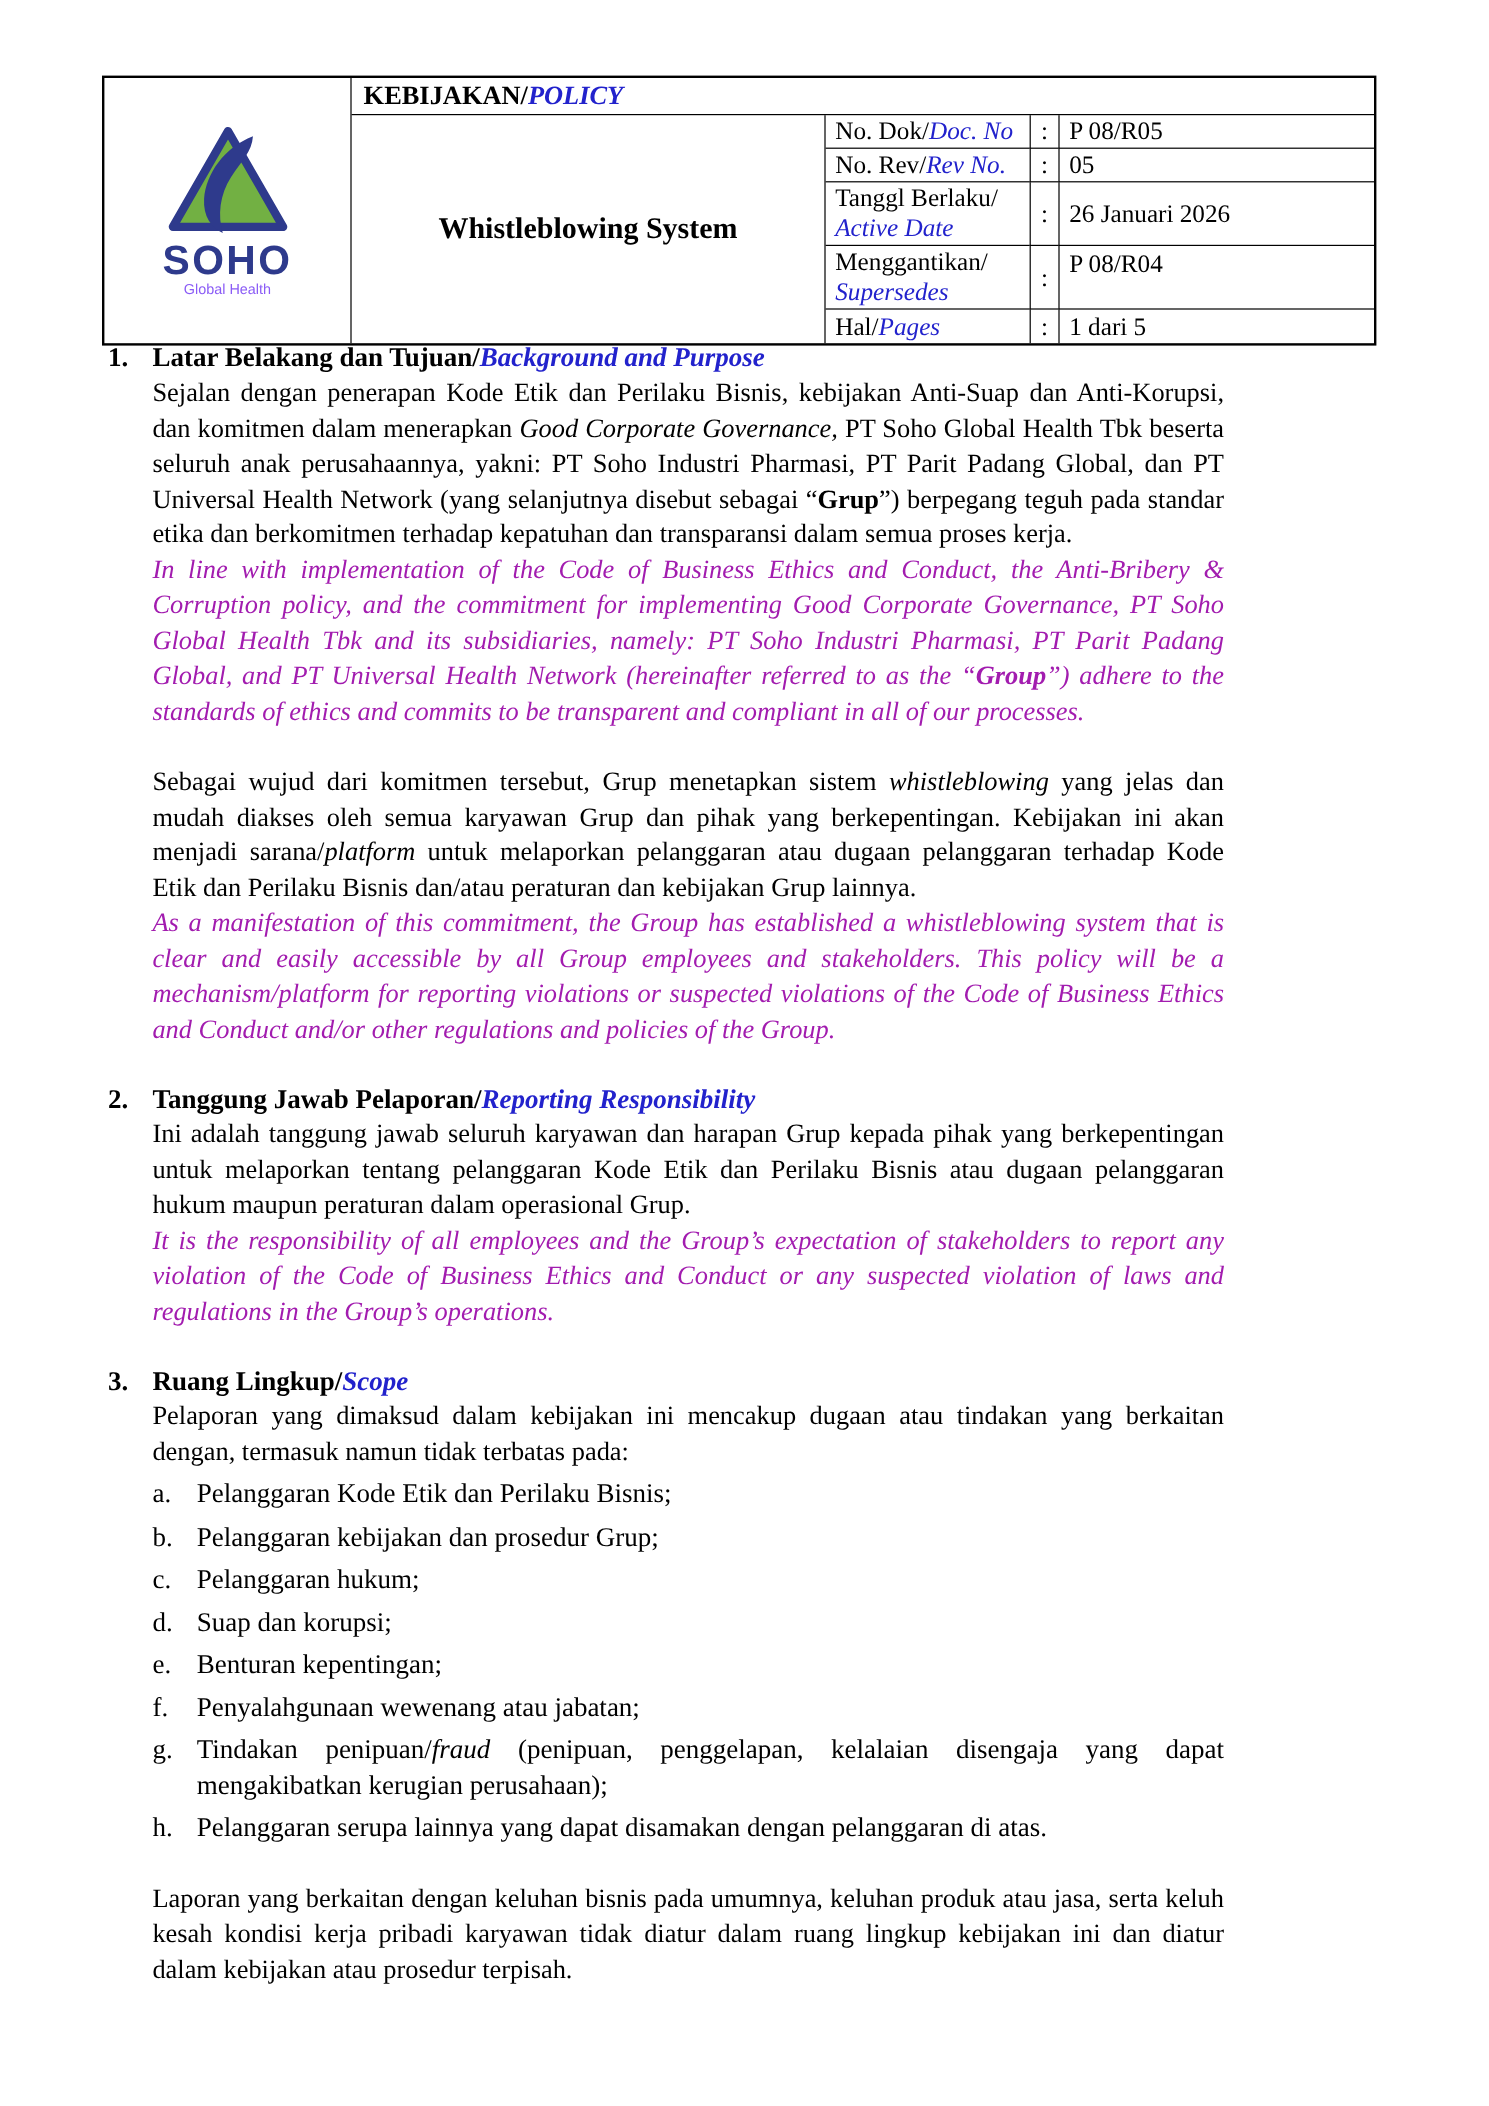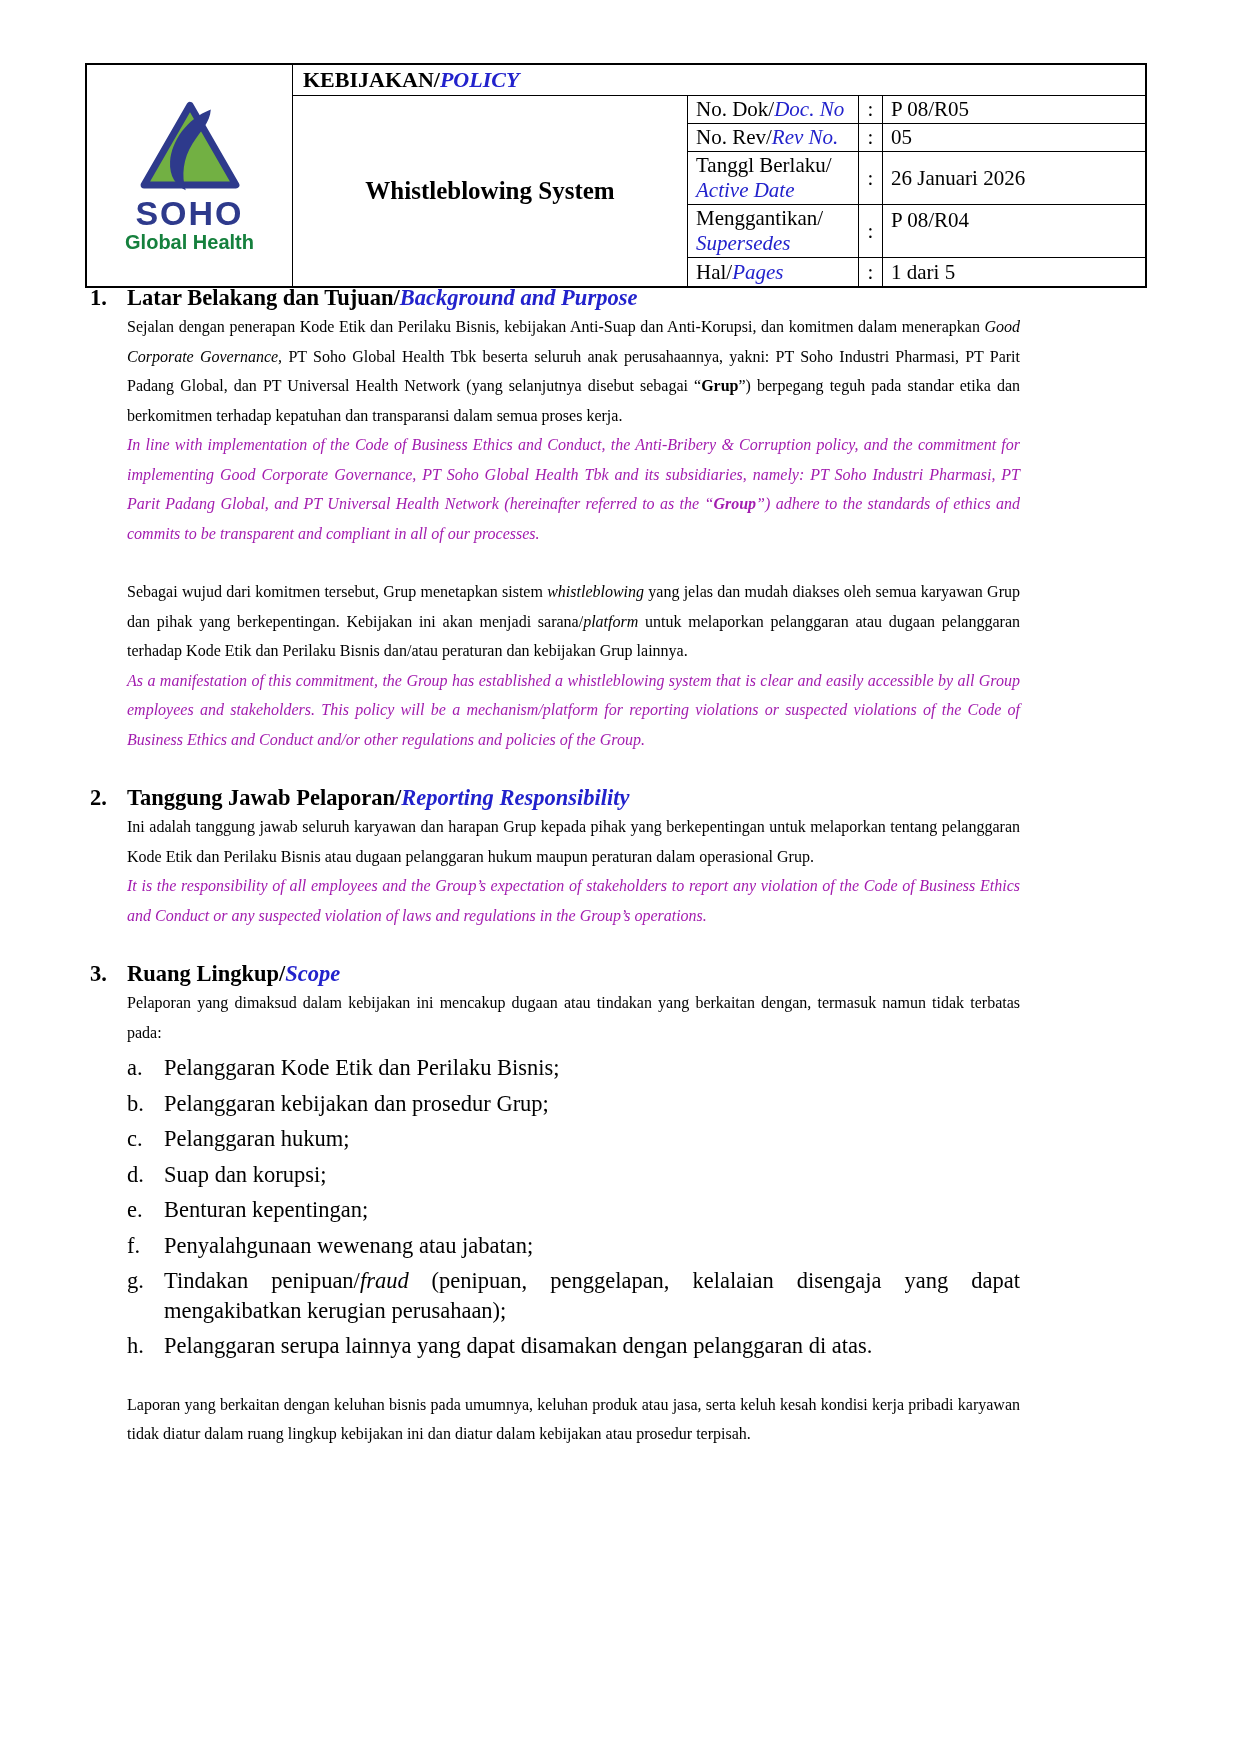--- a/index.html
+++ b/index.html
@@ -21,22 +21,22 @@
   .logo-cell{
     display:flex;flex-direction:column;align-items:center;justify-content:center;
     padding:8px 14px;
   }
   .logo-triangle{width:104px;height:96px;display:block;}
   .logo-brand{
     font-family:"Liberation Sans", sans-serif;font-weight:bold;
     font-size:34px;letter-spacing:2px;color:#2e3a8c;line-height:1;margin-top:2px;
   }
   .logo-tagline{
-    font-family:"Liberation Sans", sans-serif;font-weight:bold;
-    font-size:20px;color:#15803d;line-height:1.2;
+    font-family:"Liberation Sans", sans-serif;font-weight:normal;
+    font-size:12px;color:#8b5cf6;line-height:1.2;
   }
   .header-right{display:flex;flex-direction:column;border-left:1px solid #000;}
   .kebijakan-row{
     border-bottom:1px solid #000;padding:2px 10px;min-height:26px;
     display:flex;align-items:flex-end;font-size:22px;font-weight:bold;
   }
   .header-main{display:flex;flex:1;}
   .title-cell{
     width:394px;box-sizing:border-box;
     display:flex;align-items:center;justify-content:center;
@@ -61,21 +61,21 @@
   .en-bold{color:#2222cc;font-style:italic;font-weight:bold;}
   
   .doc-body{position:absolute;left:127px;top:283px;width:893px;}
   .doc-section{margin:0 0 29px 0;}
   .sec-heading{
     position:relative;margin:0;padding:0;
     font-size:22.5px;line-height:29px;font-weight:bold;
   }
   .sec-num{position:absolute;left:-37px;top:0;}
   .para{
-    margin:0;font-size:16px;line-height:29.5px;
+    margin:0;font-size:22px;line-height:29.5px;
     text-align:justify;
   }
   .para.en-para{color:#a21caf;font-style:italic;}
   .gap{height:29px;}
   .list-item{
     display:flex;font-size:22.5px;line-height:29.5px;margin-top:6px;
   }
   .list-item .marker{flex:0 0 37px;}
   .list-item .li-text{flex:1;text-align:justify;}
   .it{font-style:italic;}

